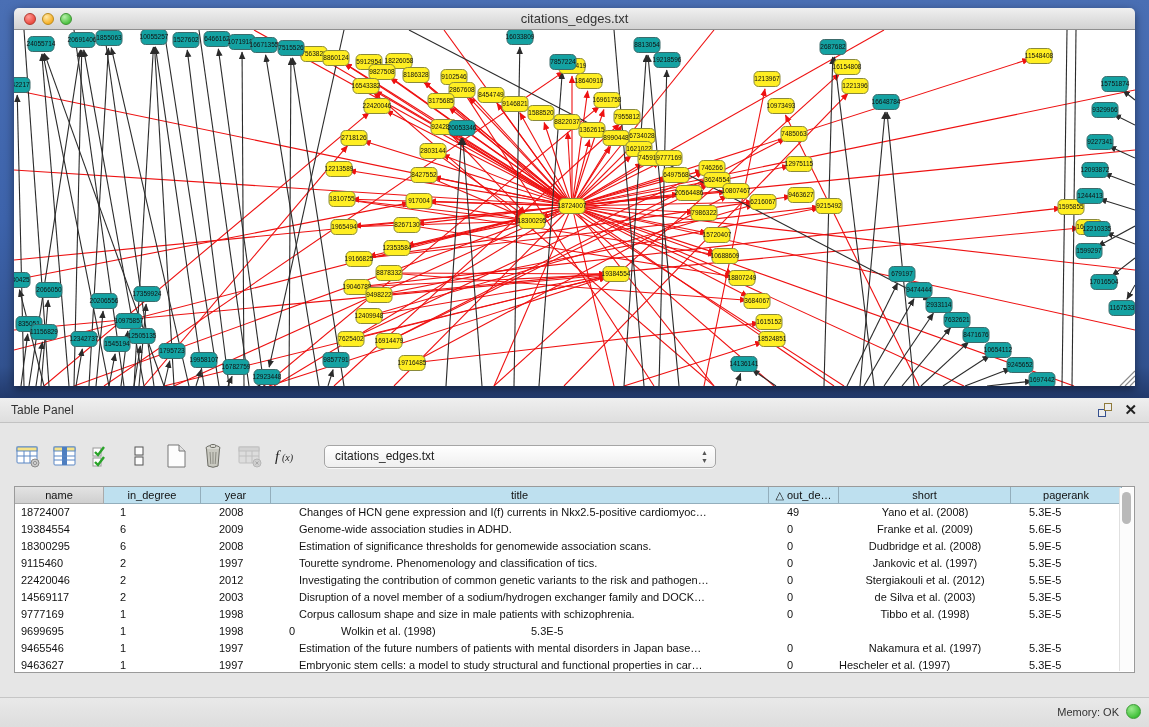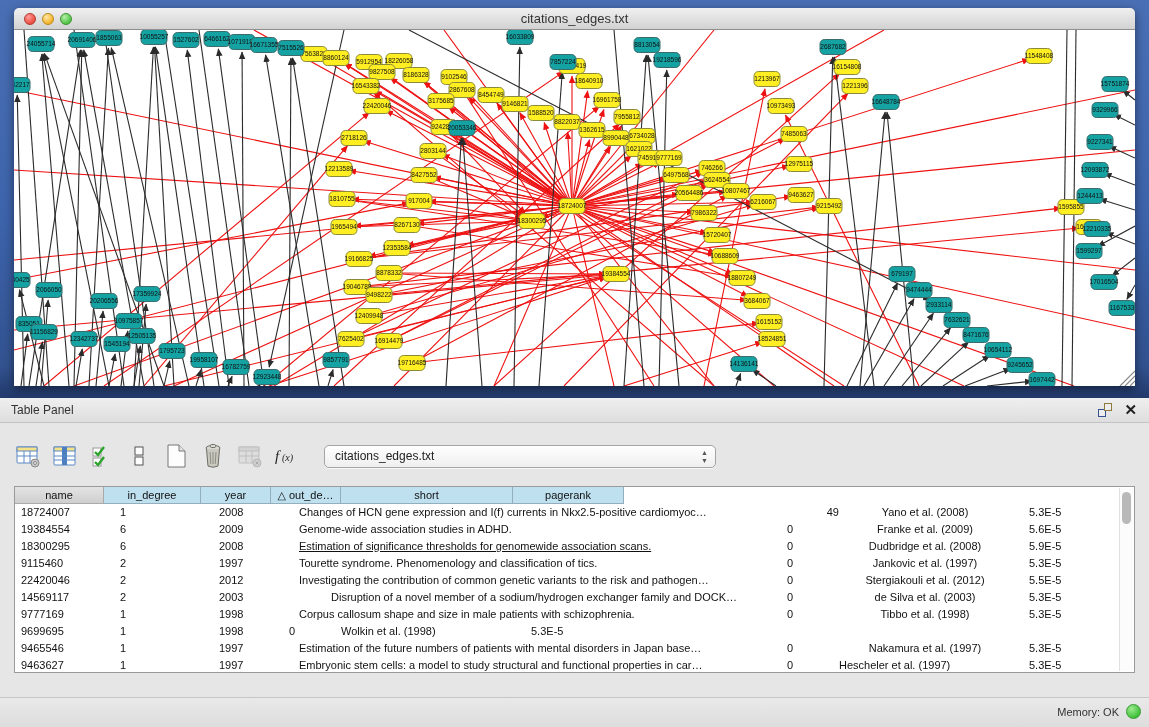--- a/index.html
+++ b/index.html
@@ -846,48 +846,49 @@
       <span>citations_edges.txt</span>
       <span class="steppers">▲<br>▼</span>
     </div>
   </div>
 
   <div class="tbl-wrap">
     <div class="tbl-header" id="tblHeader">
         <div class="th gray" style="width: 89px;">name</div>
         <div class="th" style="width: 97px;">in_degree</div>
         <div class="th" style="width: 70px;">year</div>
+        <div class="th" style="width: 498px;">title</div>
         <div class="th" style="width: 70px;">△ out_de…</div>
         <div class="th" style="width: 172px;">short</div>
         <div class="th" style="width: 111px;">pagerank</div>
       </div>
     <div id="tblBody">
         <div class="tr">
           <div class="td" style="width: 89px; padding-left: 6px;">18724007</div>
           <div class="td" style="width: 97px; padding-left: 16px;">1</div>
           <div class="td" style="width: 70px; padding-left: 18px;">2008</div>
           <div class="td" style="width: 498px; padding-left: 28px;">Changes of HCN gene expression and I(f) currents in Nkx2.5-positive cardiomyoc…</div>
-          <div class="td" style="width: 70px; padding-left: 18px; text-align: right;">49</div>
+          <div class="td" style="width: 70px; padding-left: 18px;">49</div>
           <div class="td" style="width: 172px; text-align: center;">Yano et al. (2008)</div>
           <div class="td" style="width: 111px; padding-left: 18px;">5.3E-5</div>
         </div>
         <div class="tr">
           <div class="td" style="width: 89px; padding-left: 6px;">19384554</div>
           <div class="td" style="width: 97px; padding-left: 16px;">6</div>
           <div class="td" style="width: 70px; padding-left: 18px;">2009</div>
           <div class="td" style="width: 498px; padding-left: 28px;">Genome-wide association studies in ADHD.</div>
           <div class="td" style="width: 70px; padding-left: 18px;">0</div>
           <div class="td" style="width: 172px; text-align: center;">Franke et al. (2009)</div>
           <div class="td" style="width: 111px; padding-left: 18px;">5.6E-5</div>
         </div>
         <div class="tr">
           <div class="td" style="width: 89px; padding-left: 6px;">18300295</div>
           <div class="td" style="width: 97px; padding-left: 16px;">6</div>
           <div class="td" style="width: 70px; padding-left: 18px;">2008</div>
-          <div class="td" style="width: 498px; padding-left: 28px; text-decoration: underline;">Estimation of significance thresholds for genomewide association scans.</div>
+          <div class="td" style="width: 498px; padding-left: 28px;">Estimation of significance thresholds for genomewide association scans.</div>
           <div class="td" style="width: 70px; padding-left: 18px;">0</div>
           <div class="td" style="width: 172px; text-align: center;">Dudbridge et al. (2008)</div>
           <div class="td" style="width: 111px; padding-left: 18px;">5.9E-5</div>
         </div>
         <div class="tr">
           <div class="td" style="width: 89px; padding-left: 6px;">9115460</div>
           <div class="td" style="width: 97px; padding-left: 16px;">2</div>
           <div class="td" style="width: 70px; padding-left: 18px;">1997</div>
           <div class="td" style="width: 498px; padding-left: 28px;">Tourette syndrome. Phenomenology and classification of tics.</div>
           <div class="td" style="width: 70px; padding-left: 18px;">0</div>
@@ -900,21 +901,21 @@
           <div class="td" style="width: 70px; padding-left: 18px;">2012</div>
           <div class="td" style="width: 498px; padding-left: 28px;">Investigating the contribution of common genetic variants to the risk and pathogen…</div>
           <div class="td" style="width: 70px; padding-left: 18px;">0</div>
           <div class="td" style="width: 172px; text-align: center;">Stergiakouli et al. (2012)</div>
           <div class="td" style="width: 111px; padding-left: 18px;">5.5E-5</div>
         </div>
         <div class="tr">
           <div class="td" style="width: 89px; padding-left: 6px;">14569117</div>
           <div class="td" style="width: 97px; padding-left: 16px;">2</div>
           <div class="td" style="width: 70px; padding-left: 18px;">2003</div>
-          <div class="td" style="width: 498px; padding-left: 28px; text-align: center;">Disruption of a novel member of a sodium/hydrogen exchanger family and DOCK…</div>
+          <div class="td" style="width: 498px; padding-left: 28px;">Disruption of a novel member of a sodium/hydrogen exchanger family and DOCK…</div>
           <div class="td" style="width: 70px; padding-left: 18px;">0</div>
           <div class="td" style="width: 172px; text-align: center;">de Silva et al. (2003)</div>
           <div class="td" style="width: 111px; padding-left: 18px;">5.3E-5</div>
         </div>
         <div class="tr">
           <div class="td" style="width: 89px; padding-left: 6px;">9777169</div>
           <div class="td" style="width: 97px; padding-left: 16px;">1</div>
           <div class="td" style="width: 70px; padding-left: 18px;">1998</div>
           <div class="td" style="width: 498px; padding-left: 28px;">Corpus callosum shape and size in male patients with schizophrenia.</div>
           <div class="td" style="width: 70px; padding-left: 18px;">0</div>

